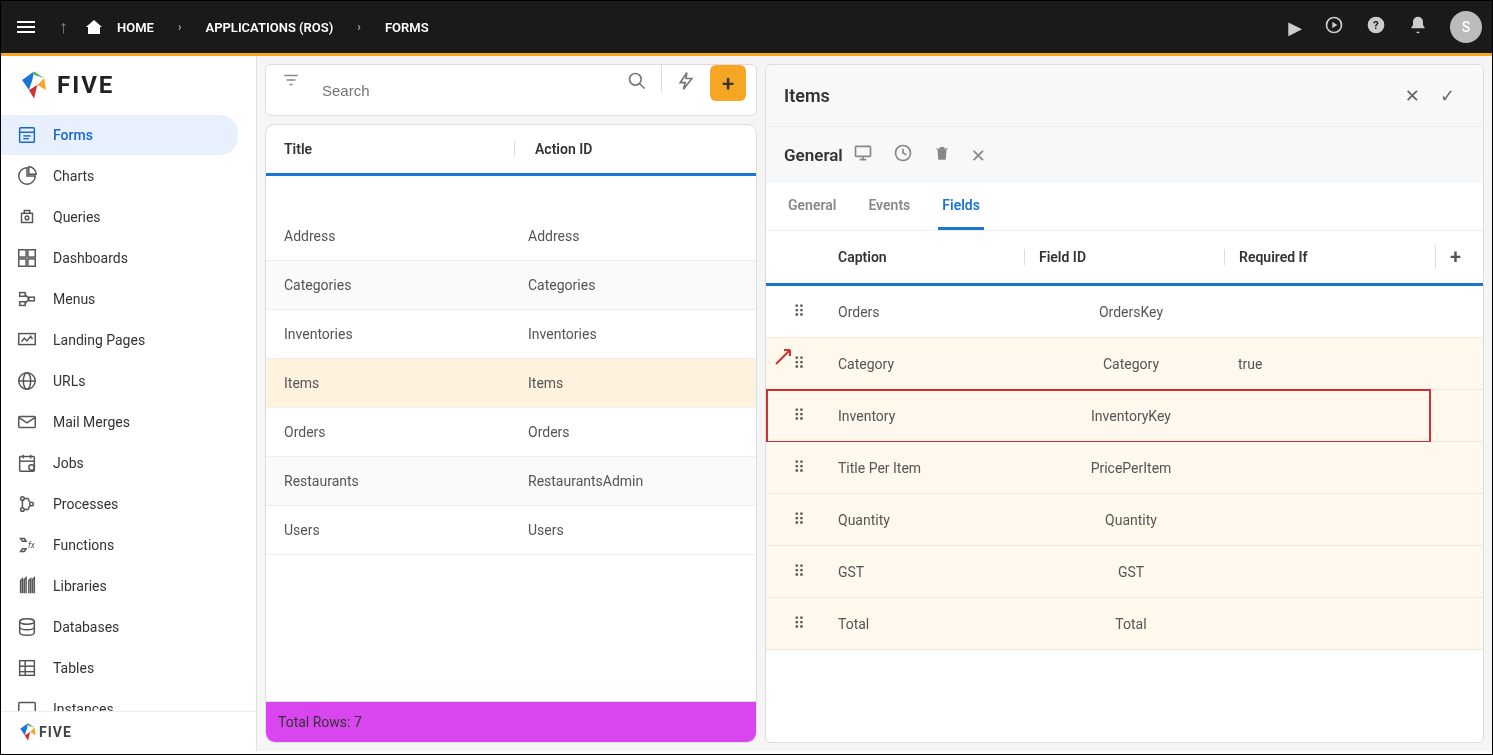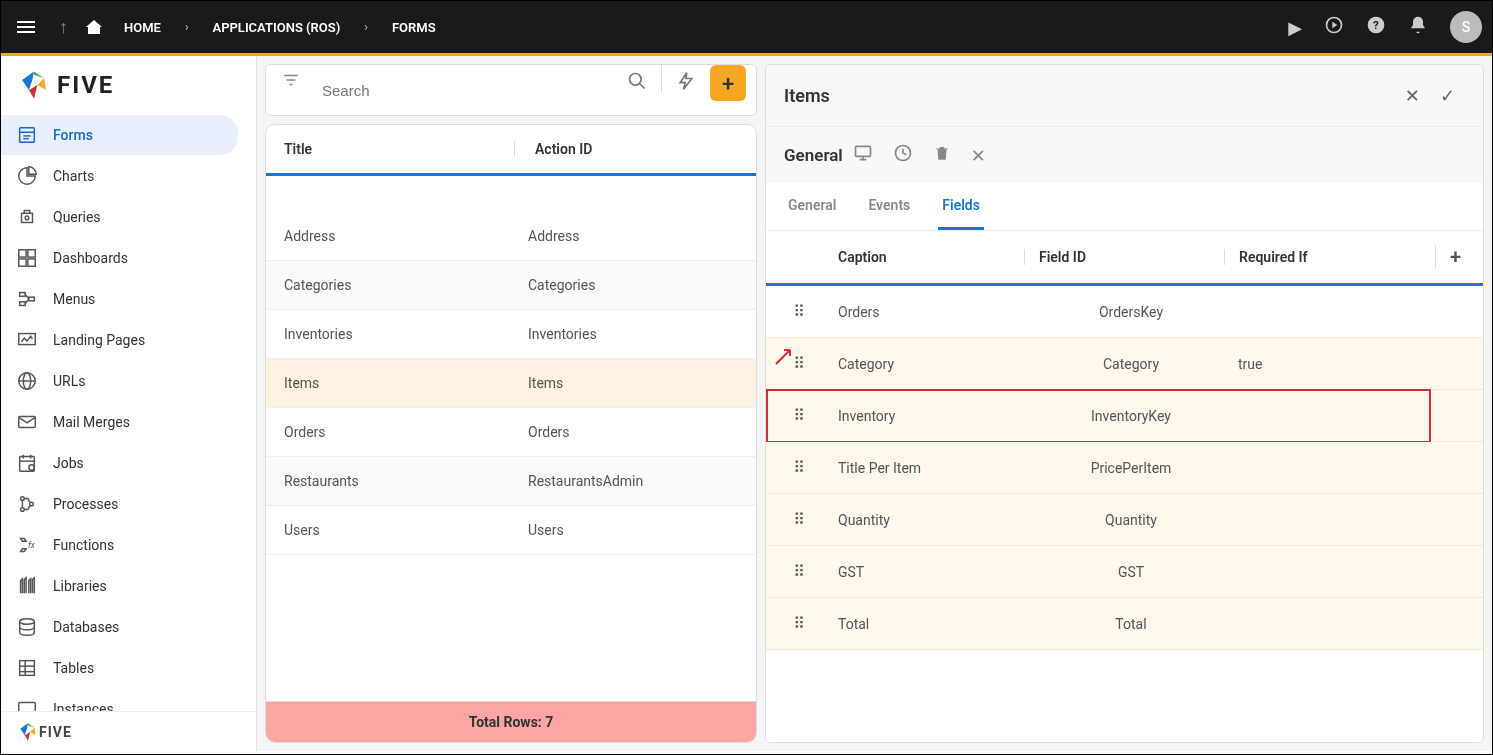--- a/index.html
+++ b/index.html
@@ -4,21 +4,21 @@
 <style>
 * { box-sizing: border-box; margin: 0; padding: 0; }
 body { font-family: Roboto, Arial, sans-serif; font-size: 14px; color: #333; background: #fff; width: 1493px; height: 755px; overflow: hidden; border: 1px solid #000; }
 
 
 .topbar { background: #1a1a1a; height: 55px; display: flex; align-items: center; padding: 0 10px; color: #fff; border-bottom: 3px solid #f5a623; }
 .topbar-left { display: flex; align-items: center; gap: 18px; }
 .hamburger { cursor: pointer; padding: 6px; }
 .hamburger div { width: 18px; height: 2px; background: #fff; margin: 3px 0; }
 .up-arrow { color: #888; font-size: 18px; cursor: pointer; }
-.crumb { display: flex; align-items: center; gap: 22px; font-weight: 600; font-size: 13px; cursor: pointer; }
+.crumb { display: flex; align-items: center; gap: 15px; font-weight: 600; font-size: 13px; cursor: pointer; }
 .crumb .chev { color: #aaa; margin: 0 6px; font-size: 12px; }
 .topbar-right { margin-left: auto; display: flex; align-items: center; gap: 22px; }
 .topbar-right .ticon { color: #ccc; cursor: pointer; font-size: 18px; }
 .avatar { width: 32px; height: 32px; border-radius: 50%; background: #bbb; color: #fff; display: flex; align-items: center; justify-content: center; font-weight: 500; cursor: pointer; }
 
 
 .main { display: flex; height: calc(100% - 58px); }
 
 
 .sidebar { width: 256px; border-right: 1px solid #e0e0e0; display: flex; flex-direction: column; background: #fff; }
@@ -48,21 +48,21 @@
 .mid-table { background: #fff; border: 1px solid #ddd; border-radius: 10px; margin-top: 8px; flex: 1; overflow: hidden; display: flex; flex-direction: column; }
 .mt-header { display: flex; padding: 16px 8px; font-weight: 600; color: #333; border-bottom: 3px solid #1976d2; }
 .mt-header .col1 { width: 240px; padding-left: 10px; }
 .mt-header .col2 { flex: 1; border-left: 1px solid #ddd; padding-left: 20px; }
 .mt-body { flex: 1; overflow-y: auto; margin-top: 36px; }
 .mt-row { display: flex; padding: 16px 8px; border-bottom: 1px solid #eee; cursor: pointer; color: #555; }
 .mt-row:nth-child(even) { background: #fafafa; }
 .mt-row.selected { background: #fff3e0 !important; }
 .mt-row .col1 { width: 240px; padding-left: 10px; }
 .mt-row .col2 { flex: 1; padding-left: 14px; }
-.mt-footer { padding: 12px; text-align: center; font-weight: 700; color: #333; border-top: 1px solid #ddd; background: #fca5a5; }
+.mt-footer { padding: 12px; text-align: left; font-weight: 400; color: #333; border-top: 1px solid #ddd; background: #d946ef; }
 
 
 .detail { flex: 1; padding: 8px 8px 8px 0; display: flex; flex-direction: column; background: #f5f5f5; }
 .detail-card { background: #fff; border: 1px solid #ddd; border-radius: 6px; flex: 1; display: flex; flex-direction: column; overflow: hidden; }
 .d-head1 { display: flex; align-items: center; padding: 14px 18px; background: #f7f8f9; }
 .d-title { font-size: 18px; font-weight: 600; color: #333; }
 .d-head1 .spacer { flex: 1; }
 .d-head1 .hicon { color: #666; cursor: pointer; padding: 6px 10px; font-size: 18px; }
 .d-head2 { display: flex; align-items: center; padding: 10px 18px; background: #f7f8f9; border-top: 1px solid #eee; }
 .d-subtitle { font-size: 17px; font-weight: 600; color: #333; }

